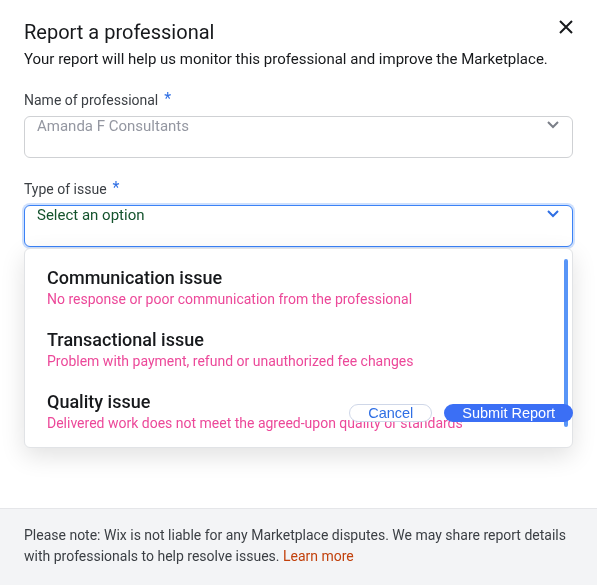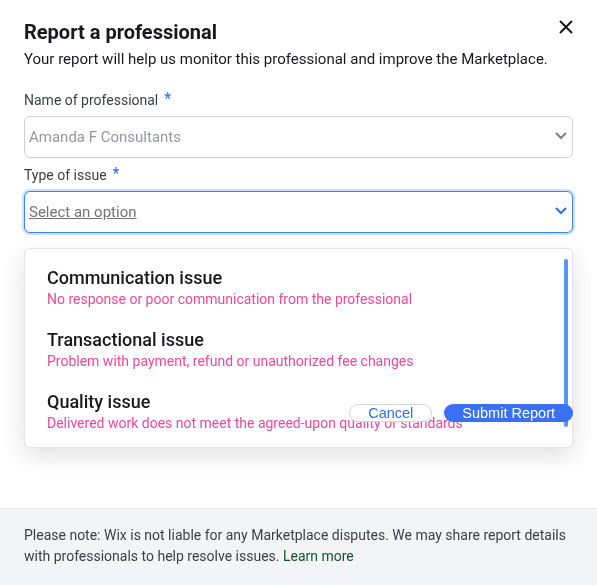--- a/index.html
+++ b/index.html
@@ -1,41 +1,41 @@
 <!DOCTYPE html>
 <html><head>
 <meta charset="utf-8">
 <style>
   html,body{margin:0;padding:0;font-family:-apple-system,BlinkMacSystemFont,"Segoe UI",Roboto,Helvetica,Arial,sans-serif;color:#17191c;background:#fff;}
   .modal{width:597px;height:585px;box-sizing:border-box;position:relative;display:flex;flex-direction:column;}
   .content{padding:20px 24px 0 24px;flex:1;position:relative;}
   .close{position:absolute;top:18px;right:22px;cursor:pointer;}
   .close svg{width:18px;height:18px;stroke:#17191c;stroke-width:2;fill:none;}
-  .title{font-size:20px;font-weight:700;margin:0 0 4px 0;}
+  .title{font-size:20px;font-weight:400;margin:0 0 4px 0;}
   .subtitle{font-size:15px;line-height:1.5;color:#17191c;margin:0 0 20px 0;}
-  .field{margin-bottom:8px;}
+  .field{margin-bottom:22px;}
   .label{font-size:14px;color:#3b3f44;margin-bottom:6px;display:flex;align-items:center;}
   .req{color:#2f6fe4;font-size:16px;margin-left:6px;position:relative;top:-2px;}
-  .select-box{border:1px solid #cfd1d4;border-radius:6px;height:40px;display:flex;align-items:center;justify-content:space-between;padding:0 4px;font-size:15px;color:#9497a1;cursor:pointer;background:#fff;}
-  .select-box.focused{border:1px solid #3b82f6;box-shadow:0 0 0 2px rgba(59,130,246,0.25);color:#737373;text-decoration:underline;}
+  .select-box{border:1px solid #cfd1d4;border-radius:6px;height:40px;display:flex;justify-content:space-between;padding:0 12px;font-size:15px;color:#9497a1;cursor:pointer;background:#fff;}
+  .select-box.focused{border:1px solid #3b82f6;box-shadow:0 0 0 2px rgba(59,130,246,0.25);color:#14532d;}
   .chev{flex:none;}
   .chev svg{width:14px;height:14px;stroke:#2f6fe4;stroke-width:2;fill:none;}
   .chev.grey svg{stroke:#7b7f88;}
   .dropdown{position:absolute;left:24px;right:24px;top:248px;background:#fff;border:1px solid #e1e3e6;border-radius:6px;box-shadow:0 8px 24px rgba(0,0,0,0.12);max-height:224px;overflow:hidden;}
   .dropdown-inner{padding:12px 0 0 0;}
   .opt{padding:6px 22px 14px 22px;cursor:pointer;}
   .opt-title{font-size:18px;font-weight:500;color:#17191c;margin-bottom:2px;}
   .opt-desc{font-size:14px;color:#ec4899;line-height:1.35;}
   .scroll-ind{position:absolute;right:4px;top:10px;width:4px;height:168px;background:#3b82f6;border-radius:3px;opacity:0.85;}
   .actions{position:absolute;right:24px;bottom:86px;display:flex;gap:12px;}
   .btn{height:18px;border-radius:18px;font-size:14.5px;font-weight:500;padding:0 18px;cursor:pointer;display:flex;align-items:center;}
   .btn.cancel{background:#fff;border:1px solid #cfd7e8;color:#2f6fe4;}
   .btn.submit{background:#3b6ff5;border:none;color:#ffffff;}
   .footer{background:#f3f4f6;padding:16px 24px 18px 24px;font-size:14px;line-height:1.5;color:#3b3f44;border-top:1px solid #e5e6e9;}
-  .footer a{color:#14532d;text-decoration:none;cursor:pointer;}
+  .footer a{color:#c2410c;text-decoration:none;cursor:pointer;}
   .fade-bottom{ overflow:hidden;}
 </style>
 </head>
 <body>
 
 <div class="modal">
 
   <div class="content">
 
     <div class="close">

